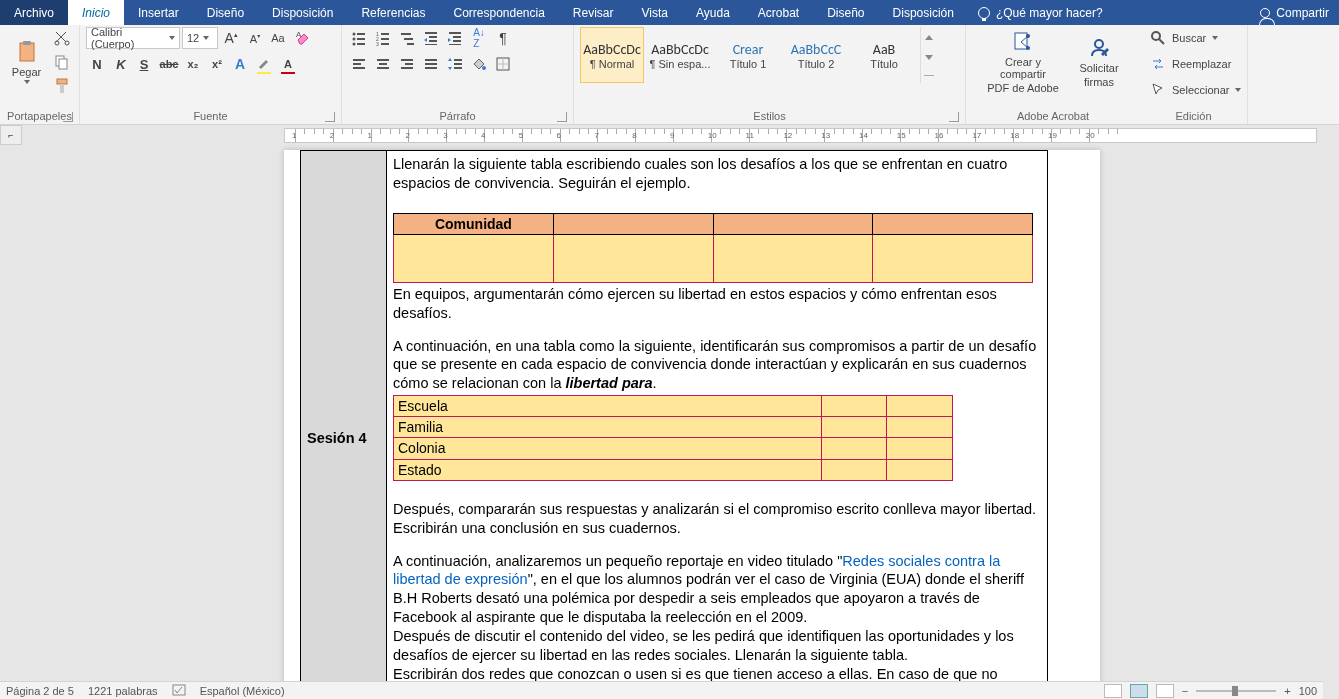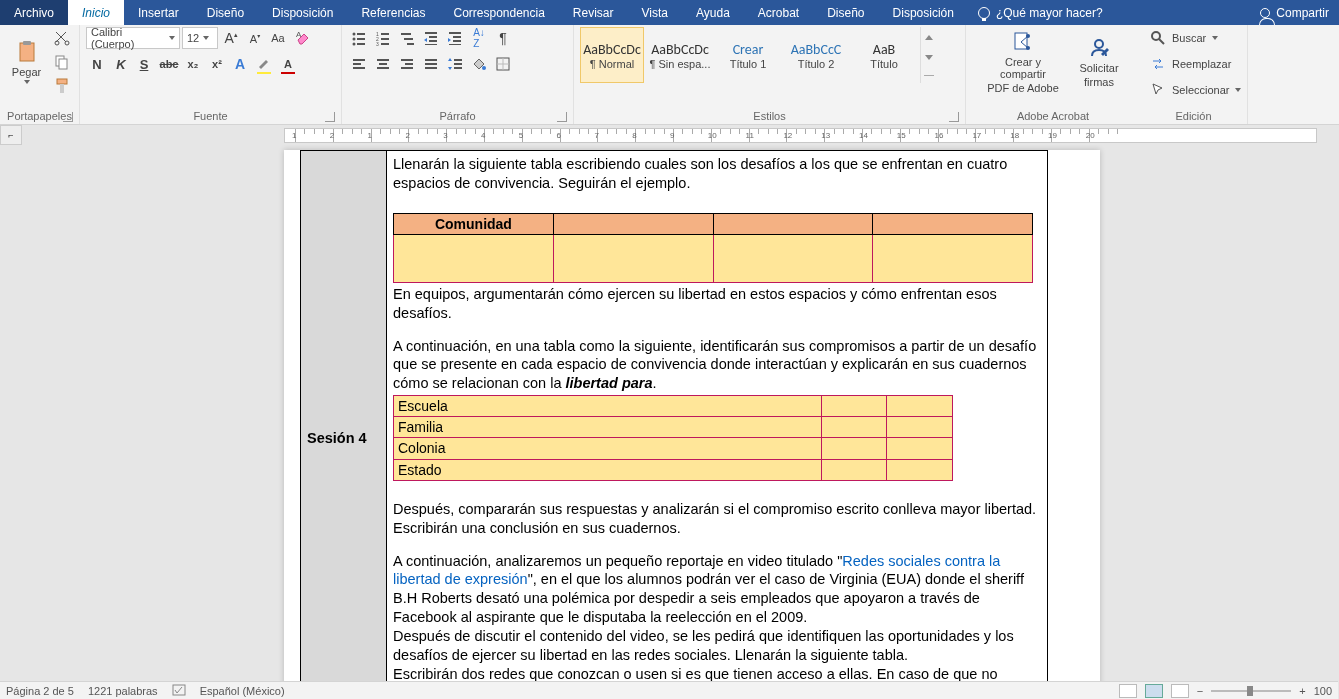--- a/index.html
+++ b/index.html
@@ -68,21 +68,21 @@
 .outer-table td { border: 1px solid #000; padding: 4px 6px; vertical-align: top; }
 .sesion-cell { background: #d9d9d9; font-weight: bold; width: 86px; vertical-align: middle !important; text-align: left; padding-left: 6px; }
 .inner-orange { border-collapse: collapse; width: 640px; }
 .inner-orange th { background: #f4b183; border: 1px solid #000; font-weight: bold; padding: 1px 4px; font-size: 14px; }
 .inner-orange td { background: #ffe699; border: 1px solid #be185d; padding: 1px 4px; font-size: 14px; height: 18px; }
 .inner-orange .tall td { height: 48px; }
 .link { color: #0563c1; }
 .ital { font-style: italic; font-weight: bold; }
 
 
-.statusbar { position: absolute; bottom: 0; left: 0; right: 1px; height: 18px; background: #f3f3f3; border-top: 1px solid #d4d4d4; display: flex; align-items: center; font-size: 11px; color: #555; padding: 0 6px; gap: 14px; }
+.statusbar { position: absolute; bottom: 0; left: 0; right: 16px; height: 18px; background: #f3f3f3; border-top: 1px solid #d4d4d4; display: flex; align-items: center; font-size: 11px; color: #555; padding: 0 6px; gap: 14px; }
 .statusbar .right { margin-left: auto; display: flex; align-items: center; gap: 8px; }
 .viewbtn { width: 18px; height: 14px; border: 1px solid #bbb; background: #fff; }
 .viewbtn.active { background: #cde; border-color: #6a9; }
 .zoom-slider { width: 80px; height: 2px; background: #bbb; position: relative; }
 .zoom-slider .thumb { position: absolute; top: -4px; left: 36px; width: 6px; height: 10px; background: #888; }
 
 
 .svgicon { width: 16px; height: 16px; }
 </style>
 </head>

